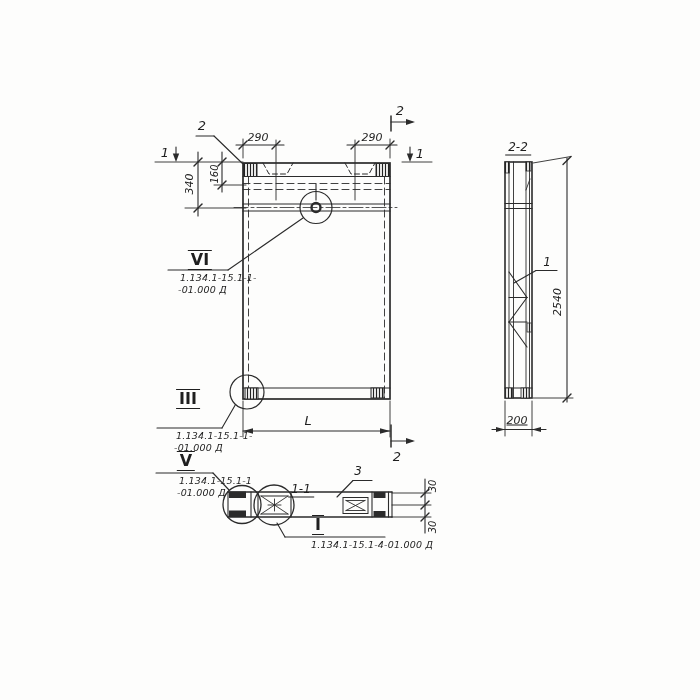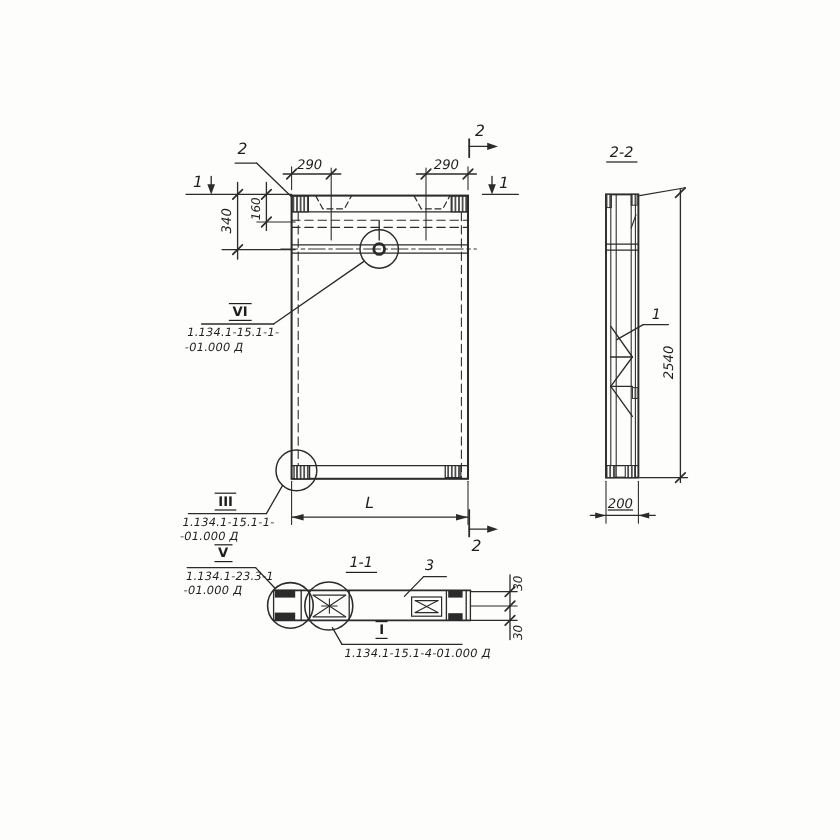--- a/index.html
+++ b/index.html
@@ -2,28 +2,28 @@
 <html><head>
 <meta charset="utf-8">
 <style>
   html,body{margin:0;padding:0;background:#fdfdfc;}
   .canvas{position:relative;width:700px;height:700px;background:#fdfdfc;overflow:hidden;
           font-family:"DejaVu Sans",sans-serif;}
   svg{position:absolute;left:0;top:0;}
   .t{position:absolute;color:#1f1f1f;font-family:"DejaVu Sans",sans-serif;font-style:italic;
      font-size:11px;line-height:1;white-space:nowrap;transform:translate(-50%,-50%);}
   .rot{transform:translate(-50%,-50%) rotate(-90deg);}
-  .left{transform:translate(0,-50%);}
+  .left{transform:translate(0,-50%);margin-left:24px;}
   .fs13{font-size:13px;}
   .fs12{font-size:12px;}
   .fs10{font-size:10px;}
   .fs9{font-size:9.5px;letter-spacing:.2px;}
-  .roman{font-style:normal;font-weight:600;font-size:11px;padding:1px 3px;
+  .roman{font-style:normal;font-weight:600;font-size:16px;padding:1px 3px;
          border-top:1.5px solid #1f1f1f;border-bottom:1.5px solid #1f1f1f;}
-  .title{font-weight:500;padding:0 3px 2px;border-bottom:1.5px solid #1f1f1f;}
+  .title{font-weight:500;padding:0 3px 2px;border-bottom:1.5px solid #1f1f1f;margin-top:20px;}
 </style>
 </head>
 <body>
 
 <div class="canvas">
 
 <svg width="700" height="700" viewBox="0 0 700 700">
   <defs>
     <pattern id="hv" width="3" height="6" patternUnits="userSpaceOnUse">
       <rect width="3" height="6" fill="#fdfdfc"></rect>
@@ -199,33 +199,33 @@
 <div class="t fs13" style="left:420px;top:153px;">1</div>
 <div class="t fs13" style="left:400px;top:110px;">2</div>
 <div class="t fs13" style="left:397px;top:456px;">2</div>
 <div class="t rot" style="left:189px;top:184px;">340</div>
 <div class="t rot fs10" style="left:215px;top:174px;">160</div>
 
 <span class="t roman" style="left:200px;top:260px;">VI</span>
 <div class="t left fs9" style="left:156px;top:278px;">1.134.1-15.1-1-</div>
 <div class="t left fs9" style="left:154px;top:290px;">-01.000 Д</div>
 
-<span class="t roman" style="left:188px;top:418px;">III</span>
+<span class="t roman" style="left:188px;top:399px;">III</span>
 <div class="t left fs9" style="left:152px;top:436px;">1.134.1-15.1-1-</div>
 <div class="t left fs9" style="left:150px;top:448px;">-01.000 Д</div>
 
 <div class="t fs13" style="left:308px;top:420px;">L</div>
 
 <span class="t title fs12" style="left:301px;top:470px;">1-1</span>
 <div class="t fs12" style="left:358px;top:471px;">3</div>
 <div class="t rot fs10" style="left:433px;top:486px;">30</div>
 <div class="t rot fs10" style="left:433px;top:527px;">30</div>
 
 <span class="t roman" style="left:186px;top:461px;">V</span>
-<div class="t left fs9" style="left:155px;top:481px;">1.134.1-23.3-1</div>
+<div class="t left fs9" style="left:155px;top:481px;">1.134.1-15.1-1</div>
 <div class="t left fs9" style="left:153px;top:493px;">-01.000 Д</div>
 
 <span class="t roman" style="left:318px;top:525px;">I</span>
 <div class="t left fs9" style="left:287px;top:545px;">1.134.1-15.1-4-01.000 Д</div>
 
 <span class="t title fs12" style="left:518px;top:128px;">2-2</span>
 <div class="t fs12" style="left:547px;top:262px;">1</div>
 <div class="t rot" style="left:557px;top:302px;">2540</div>
 <div class="t" style="left:517px;top:420px;text-decoration:underline;">200</div>
 

